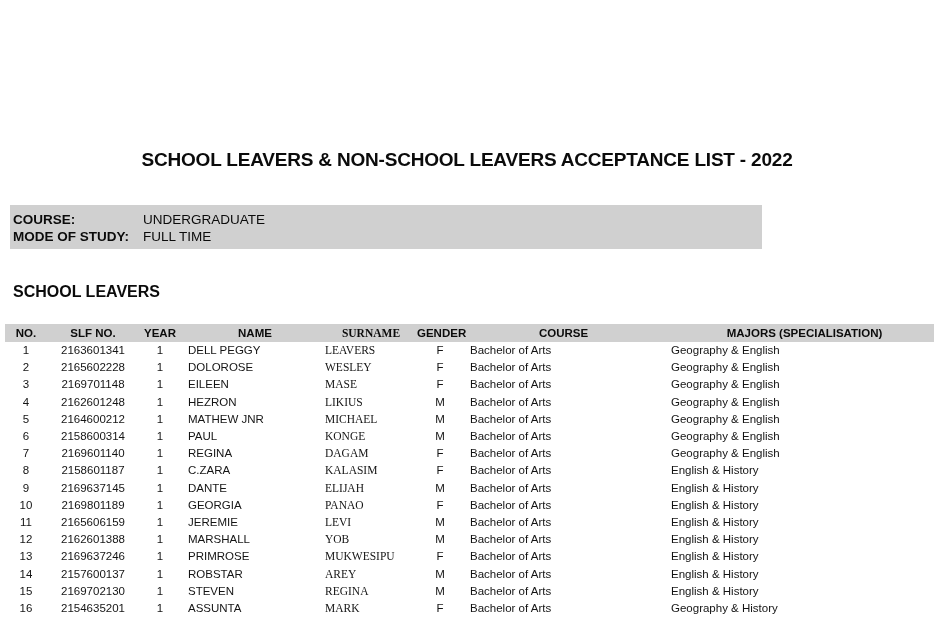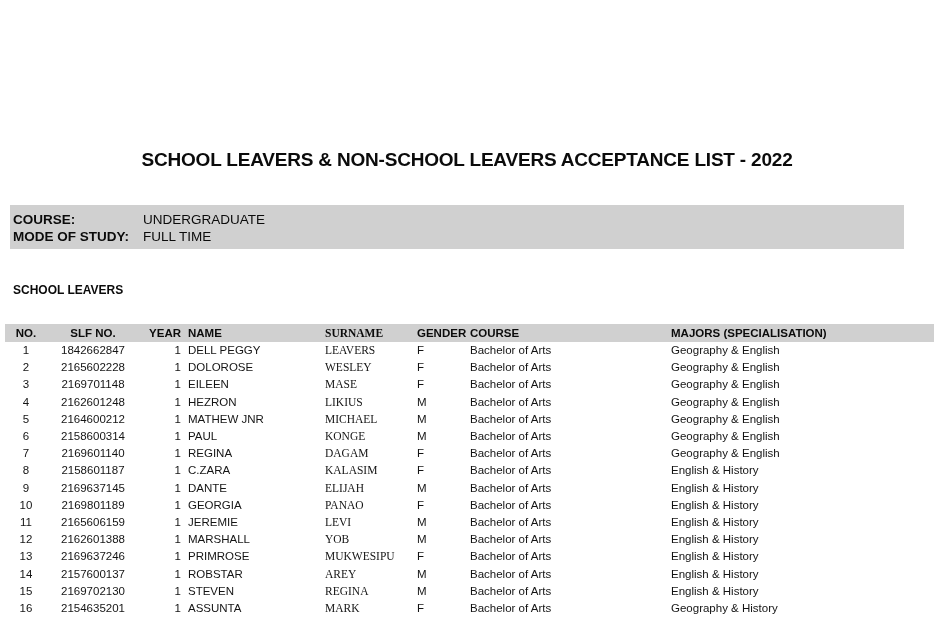--- a/index.html
+++ b/index.html
@@ -12,48 +12,48 @@
   .logo-svg{display:block;margin:0 auto;}
   .uni-name{font-size:16px;font-weight:bold;letter-spacing:0.6px;color:#111;margin-top:-6px;line-height:15px;}
   .uni-motto{font-size:10.5px;letter-spacing:2.6px;color:#8a8a8a;line-height:12px;margin-top:1px;}
   
   .doc-title{
     position:absolute;top:149px;left:0;width:934px;margin:0;text-align:center;
     font-size:19px;font-weight:bold;letter-spacing:-0.2px;color:#0b0b0b;
   }
   
   .info-panel{
-    position:absolute;left:10px;top:205px;width:894px;height:44px;
+    position:absolute;left:10px;top:205px;width:752px;height:44px;
     background:#d0d0d0;box-sizing:border-box;padding:6px 0 0 3px;
   }
   .info-row{line-height:17px;font-size:13.5px;}
   .info-label{display:inline-block;width:130px;font-weight:bold;color:#0b0b0b;}
   .info-value{color:#0b0b0b;}
   
   .section-heading{
     position:absolute;left:13px;top:283px;margin:0;
-    font-size:12px;font-weight:bold;color:#0b0b0b;
+    font-size:16px;font-weight:bold;color:#0b0b0b;
   }
   
   .table-wrap{position:absolute;left:5px;top:324px;width:902px;}
   table{border-collapse:collapse;table-layout:fixed;width:902px;}
   thead th{
     background:#d0d0d0;font-size:11.5px;font-weight:bold;color:#0b0b0b;
-    height:18px;padding:0;text-align:left;white-space:nowrap;overflow:visible;
+    height:18px;padding:0;text-align:center;white-space:nowrap;overflow:visible;
   }
   tbody td{
     font-size:11.5px;color:#141414;height:17.2px;padding:0;
     white-space:nowrap;overflow:visible;text-align:left;line-height:17.2px;
   }
   .c0{width:42px;text-align:center;}
   .c1{width:92px;text-align:center;}
-  .c2{width:42px;text-align:right;}
+  .c2{width:42px;text-align:center;}
   .c3{width:134px;padding-left:7px;}
   .c4{width:92px;padding-left:3px;font-family:Liberation Serif, serif;}
-  .c5{width:46px;text-align:left;}
+  .c5{width:46px;text-align:center;}
   .c6{width:187px;padding-left:7px;}
   .c7{width:267px;padding-left:14px;}
   th.c3{padding-left:7px;}th.c4{padding-left:3px;}th.c6{padding-left:7px;}th.c7{padding-left:14px;}
 </style>
 </head>
 <body>
 
 <div class="page">
 
 
@@ -80,21 +80,21 @@
             <th class="c3">NAME</th>
             <th class="c4">SURNAME</th>
             <th class="c5">GENDER</th>
             <th class="c6">COURSE</th>
             <th class="c7">MAJORS (SPECIALISATION)</th>
           </tr>
       </thead>
       <tbody>
           <tr>
             <td class="c0">1</td>
-            <td class="c1">1842662847</td>
+            <td class="c1">2163601341</td>
             <td class="c2">1</td>
             <td class="c3">DELL PEGGY</td>
             <td class="c4">LEAVERS</td>
             <td class="c5">F</td>
             <td class="c6">Bachelor of Arts</td>
             <td class="c7">Geography &amp; English</td>
           </tr>
           <tr>
             <td class="c0">2</td>
             <td class="c1">2165602228</td>

